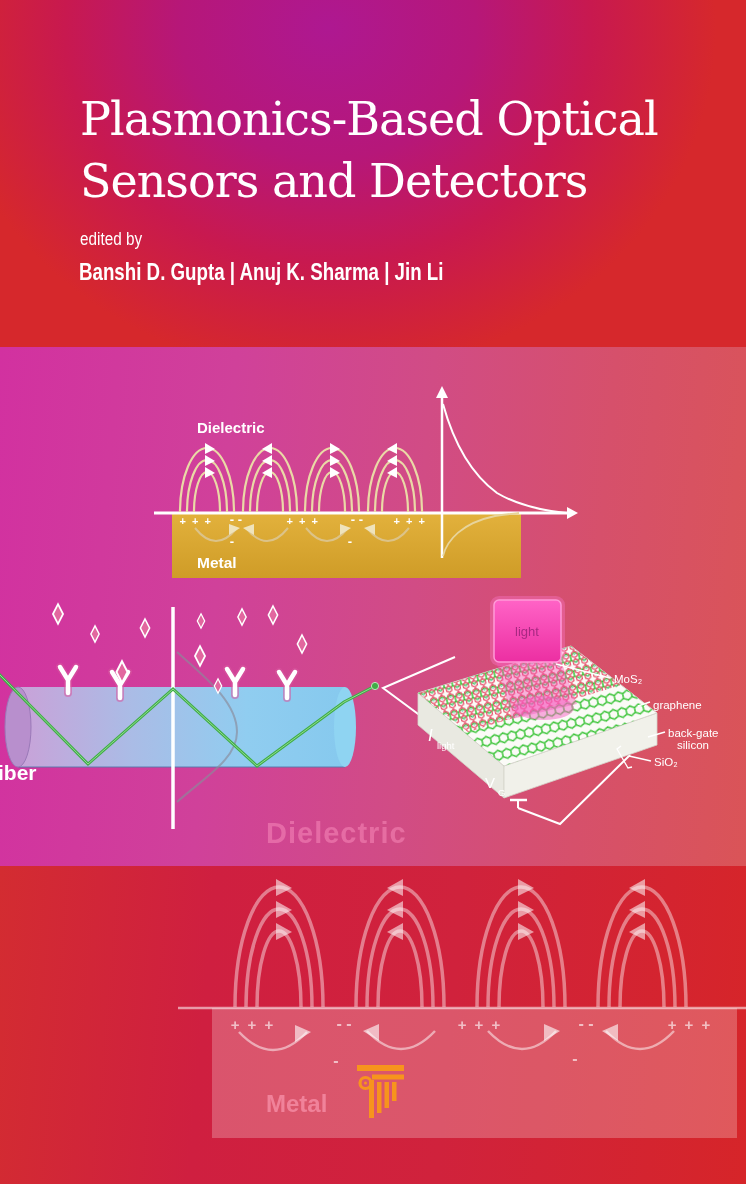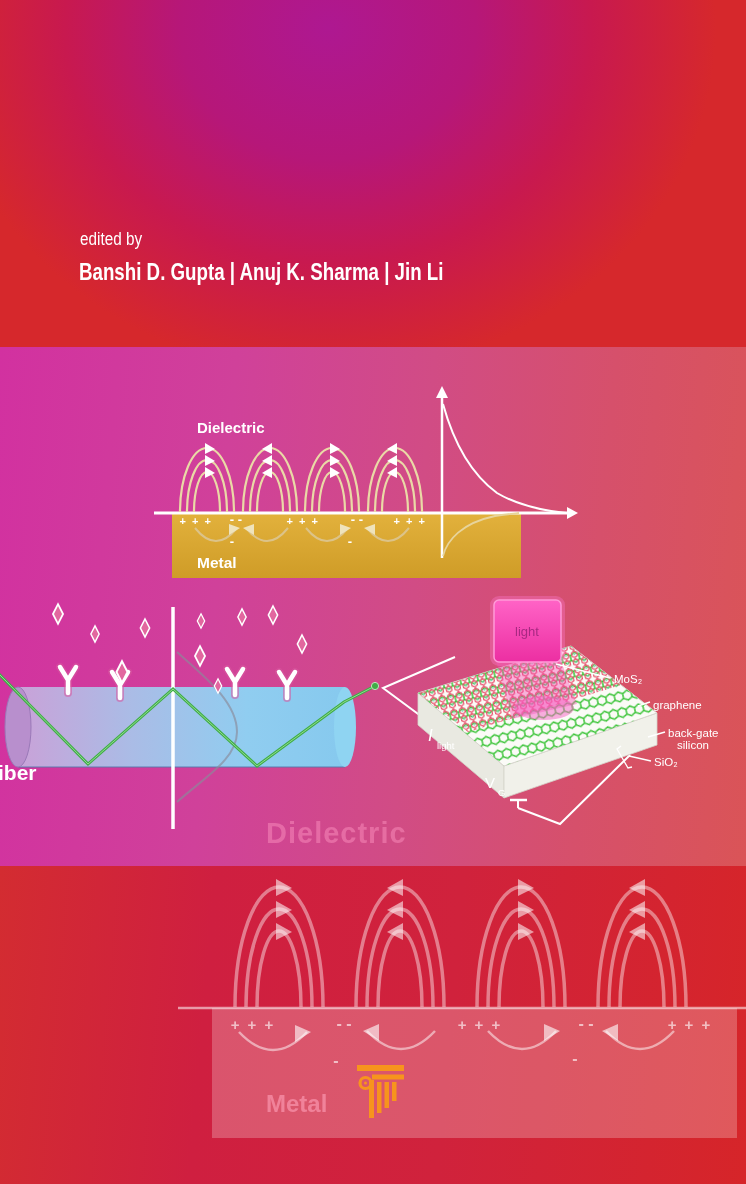--- a/index.html
+++ b/index.html
@@ -45,20 +45,24 @@
   .bottom-svg{top:866px;height:318px;}
 </style>
 </head>
 <body>
 
 <div class="cover">
   <div class="bg-top"></div>
   <div class="bg-band"></div>
   <div class="bg-bottom"></div>
 
+  <div class="title">
+    <div>Plasmonics-Based Optical</div>
+    <div>Sensors and Detectors</div>
+  </div>
   <div class="edited-by">edited by</div>
   <div class="editors">Banshi D. Gupta | Anuj K. Sharma | Jin Li</div>
 
   <svg class="band-svg" viewBox="0 0 746 519">
     <defs>
       <linearGradient id="goldgrad" x1="0" y1="0" x2="0" y2="1">
         <stop offset="0" stop-color="#e2b13c"></stop>
           <stop offset="1" stop-color="#cf9c27"></stop>
       </linearGradient>
       <linearGradient id="fibergrad" x1="0" y1="0" x2="1" y2="0">

